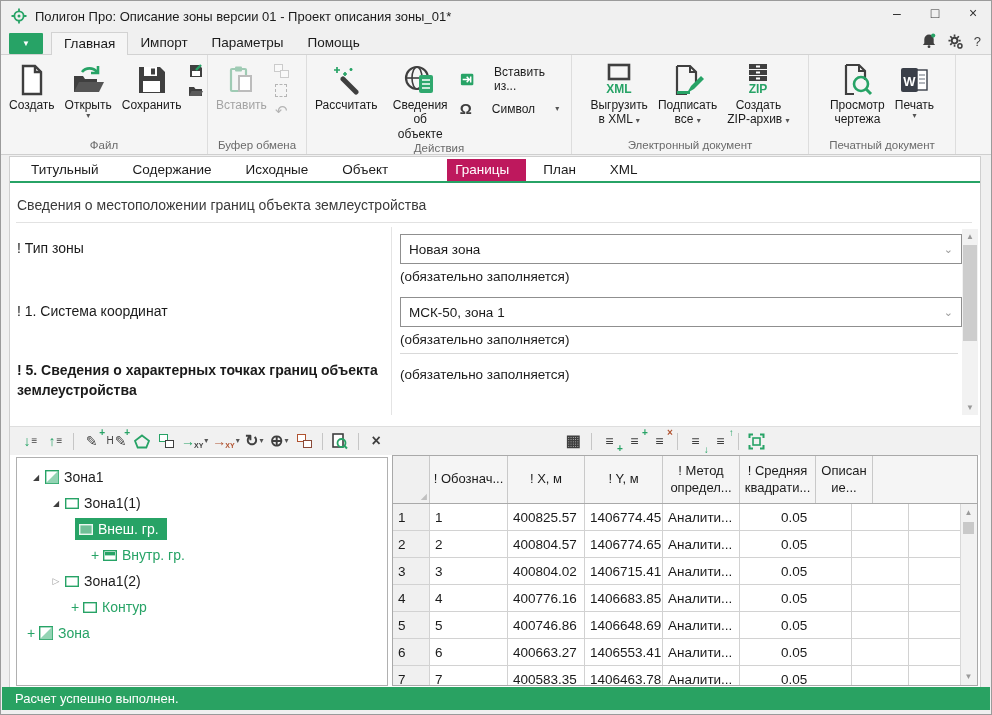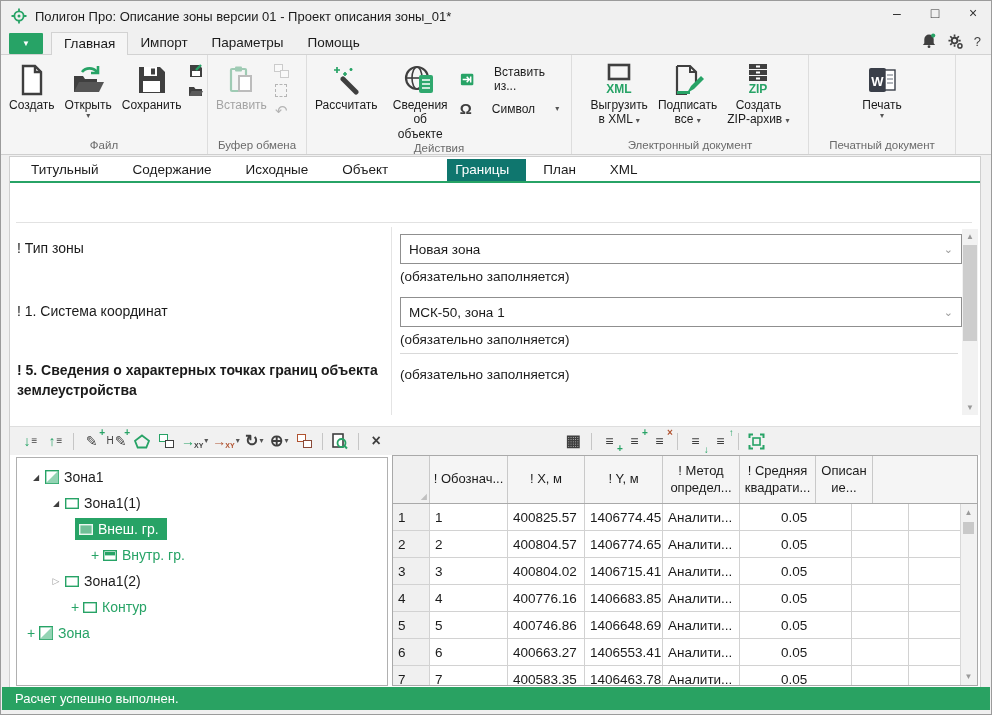--- a/index.html
+++ b/index.html
@@ -33,21 +33,21 @@
   .mini{height:15px;display:flex;align-items:center;justify-content:center;}
   .gray{color:#b5b5b5;}
   .act-col{display:flex;flex-direction:column;gap:8px;padding:9px 6px 0 2px;}
   .act-row{display:flex;align-items:center;gap:20px;font-size:12px;color:#1b1b1b;}
   .omega{font-size:15px;color:#3f3f3f;font-weight:bold;line-height:1;}
 
   
   .content{position:absolute;top:155px;left:8px;width:972px;height:533px;background:#fff;border:1px solid #cfcfcf;box-sizing:border-box;}
   .doctabs{height:24px;display:flex;align-items:flex-end;border-bottom:2px solid #27A366;padding-left:4px;}
   .dtab{padding:3px 17px 4px;font-size:13.5px;color:#1b1b1b;}
-  .dtab.active{background:#0f766e;color:#fff;padding-left:8px;}
+  .dtab.active{background:#be185d;color:#fff;padding-left:8px;}
 
   .section-title{position:absolute;left:7px;top:40px;font-size:14px;color:#3a3a3a;}
   .hr1{position:absolute;left:6px;right:8px;top:65px;border-top:1px solid #e2e2e2;}
   .vdiv{position:absolute;left:381px;top:70px;height:188px;border-left:1px solid #e4e4e4;}
   .flabel{position:absolute;left:7px;font-size:14px;color:#1b1b1b;}
   .flabel.bold{font-weight:bold;width:368px;line-height:1.45;}
   .fselect{position:absolute;left:390px;width:562px;height:30px;border:1px solid #8f8f8f;background:#fff;display:flex;align-items:center;padding:0 8px;font-size:13.5px;color:#1b1b1b;box-sizing:border-box;justify-content:space-between;}
   .fselect .chev{color:#9a9a9a;font-size:11px;}
   .fnote{position:absolute;left:390px;font-size:13.5px;color:#1b1b1b;}
   .hr2{position:absolute;left:390px;right:22px;top:196px;border-top:1px solid #d9d9d9;}
@@ -319,20 +319,32 @@
           <div class="blabel"><span>Создать</span><br><span>ZIP-архив</span> <span class="caret">▾</span></div>
         </div>
       </div>
       <div class="rg-label">Электронный документ</div>
     </div>
 
     <div class="rgroup" style="width:140px;">
       <div class="rg-content" style="justify-content:center;">
         <div class="bigbtn">
           <div class="bicon">
+              <svg width="32" height="33" viewBox="0 0 32 33">
+                <path d="M5 2h13l6 6v9" fill="none" stroke="#3f3f3f" stroke-width="2.2"></path>
+                <path d="M5 2v29h8" fill="none" stroke="#3f3f3f" stroke-width="2.2"></path>
+                <path d="M18 2v6h6" fill="none" stroke="#3f3f3f" stroke-width="2"></path>
+                <circle cx="20" cy="21" r="7" fill="none" stroke="#27A366" stroke-width="2.6"></circle>
+                <line x1="25" y1="26" x2="30" y2="31" stroke="#27A366" stroke-width="3"></line>
+              </svg>
+            </div>
+          <div class="blabel"><span>Просмотр</span><br><span>чертежа</span></div>
+        </div>
+        <div class="bigbtn">
+          <div class="bicon">
               <svg width="30" height="30" viewBox="0 0 30 30">
                 <rect x="2" y="3" width="17" height="24" rx="2" fill="#3a3f49"></rect>
                 <text x="10.5" y="20.5" text-anchor="middle" font-size="13" font-weight="bold" fill="#fff" font-family="Liberation Sans, sans-serif">W</text>
                 <rect x="18" y="5" width="10" height="20" fill="#fff" stroke="#3a3f49" stroke-width="1.4"></rect>
                 <path d="M20 10h6M20 14h6M20 18h6" stroke="#9aa0a8" stroke-width="1.4"></path>
               </svg>
             </div>
           <div class="blabel"><span>Печать</span></div>
           <span class="caret">▾</span>
         </div>
@@ -347,20 +359,21 @@
     <div class="doctabs">
       <div class="dtab">Титульный</div>
       <div class="dtab">Содержание</div>
       <div class="dtab">Исходные</div>
       <div class="dtab">Объект</div>
       <div class="dtab active" style="margin-left:42px;">Границы</div>
       <div class="dtab">План</div>
       <div class="dtab">XML</div>
     </div>
 
+    <div class="section-title">Сведения о местоположении границ объекта землеустройства</div>
     <div class="hr1"></div>
     <div class="vdiv"></div>
 
     <div class="flabel" style="top:83px;">! Тип зоны</div>
     <div class="fselect" style="top:77px;">
       <span>Новая зона</span>
       <span class="chev">⌄</span>
     </div>
     <div class="fnote" style="top:112px;">(обязательно заполняется)</div>
 

